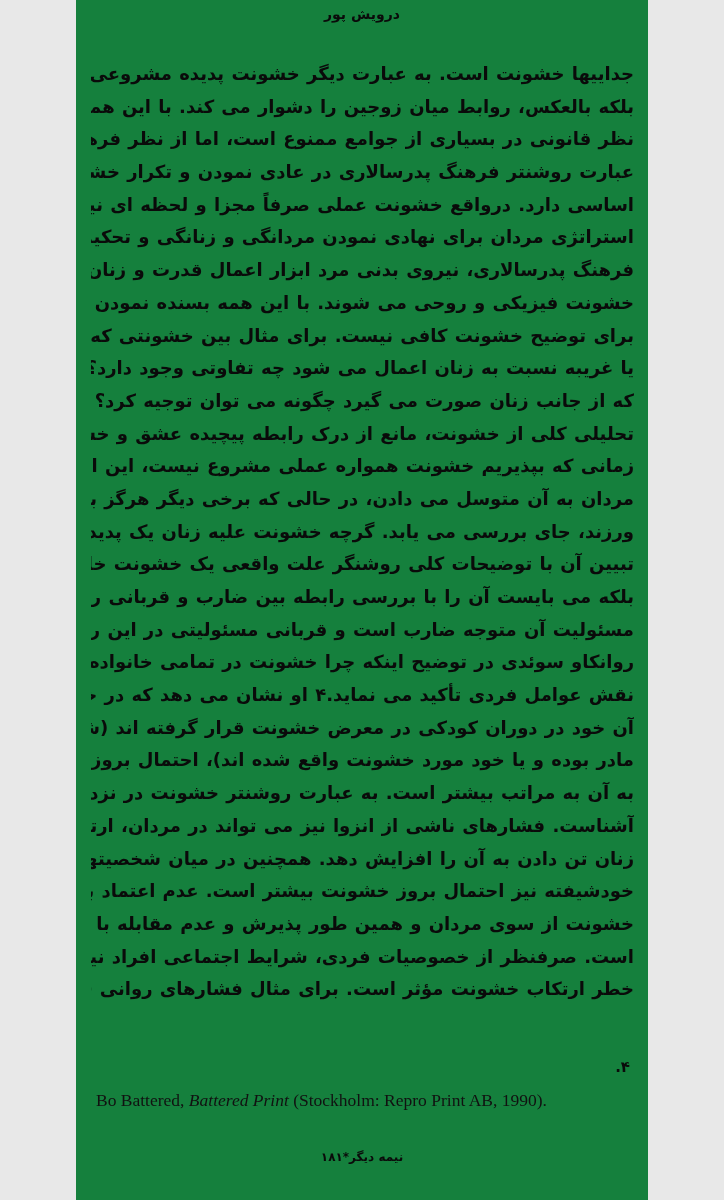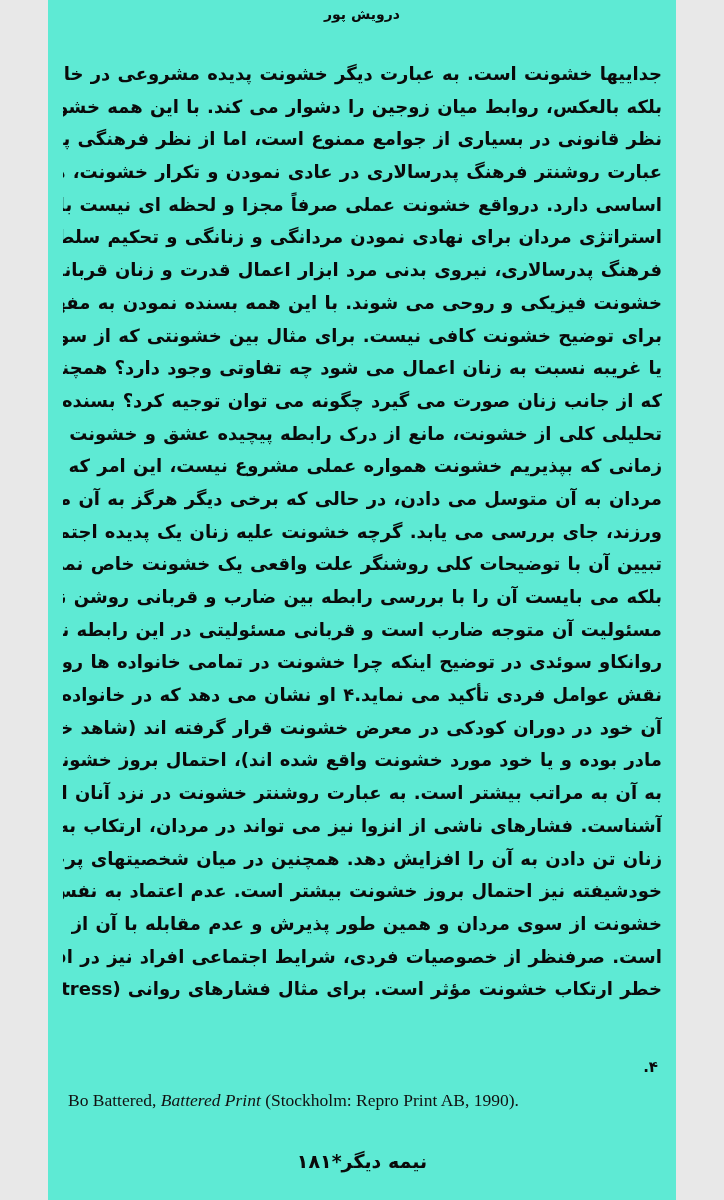--- a/index.html
+++ b/index.html
@@ -2,24 +2,24 @@
 <html lang="fa"><head>
 <meta charset="utf-8">
 <style>
   html, body {
     margin: 0;
     padding: 0;
     background: #e8e8e8;
   }
   .page {
     position: relative;
-    width: 628px;
+    width: 572px;
     height: 1200px;
     margin: 0 auto;
-    background: #5eead4;
+    background: #15803d;
     color: #0a0a0a;
     font-family: "DejaVu Sans", sans-serif;
     overflow: hidden;
   }
   .running-head {
     position: absolute;
     top: 6px;
     left: 0;
     width: 100%;
     text-align: center;
@@ -68,21 +68,21 @@
   .footnote .italic {
     font-style: italic;
   }
   .page-footer {
     position: absolute;
     top: 1150px;
     left: 0;
     width: 100%;
     text-align: center;
     direction: rtl;
-    font-size: 19px;
+    font-size: 12px;
     font-weight: bold;
   }
 </style>
 </head>
 <body>
 
 <div class="page">
 
   <div class="running-head">درویش پور</div>
 

